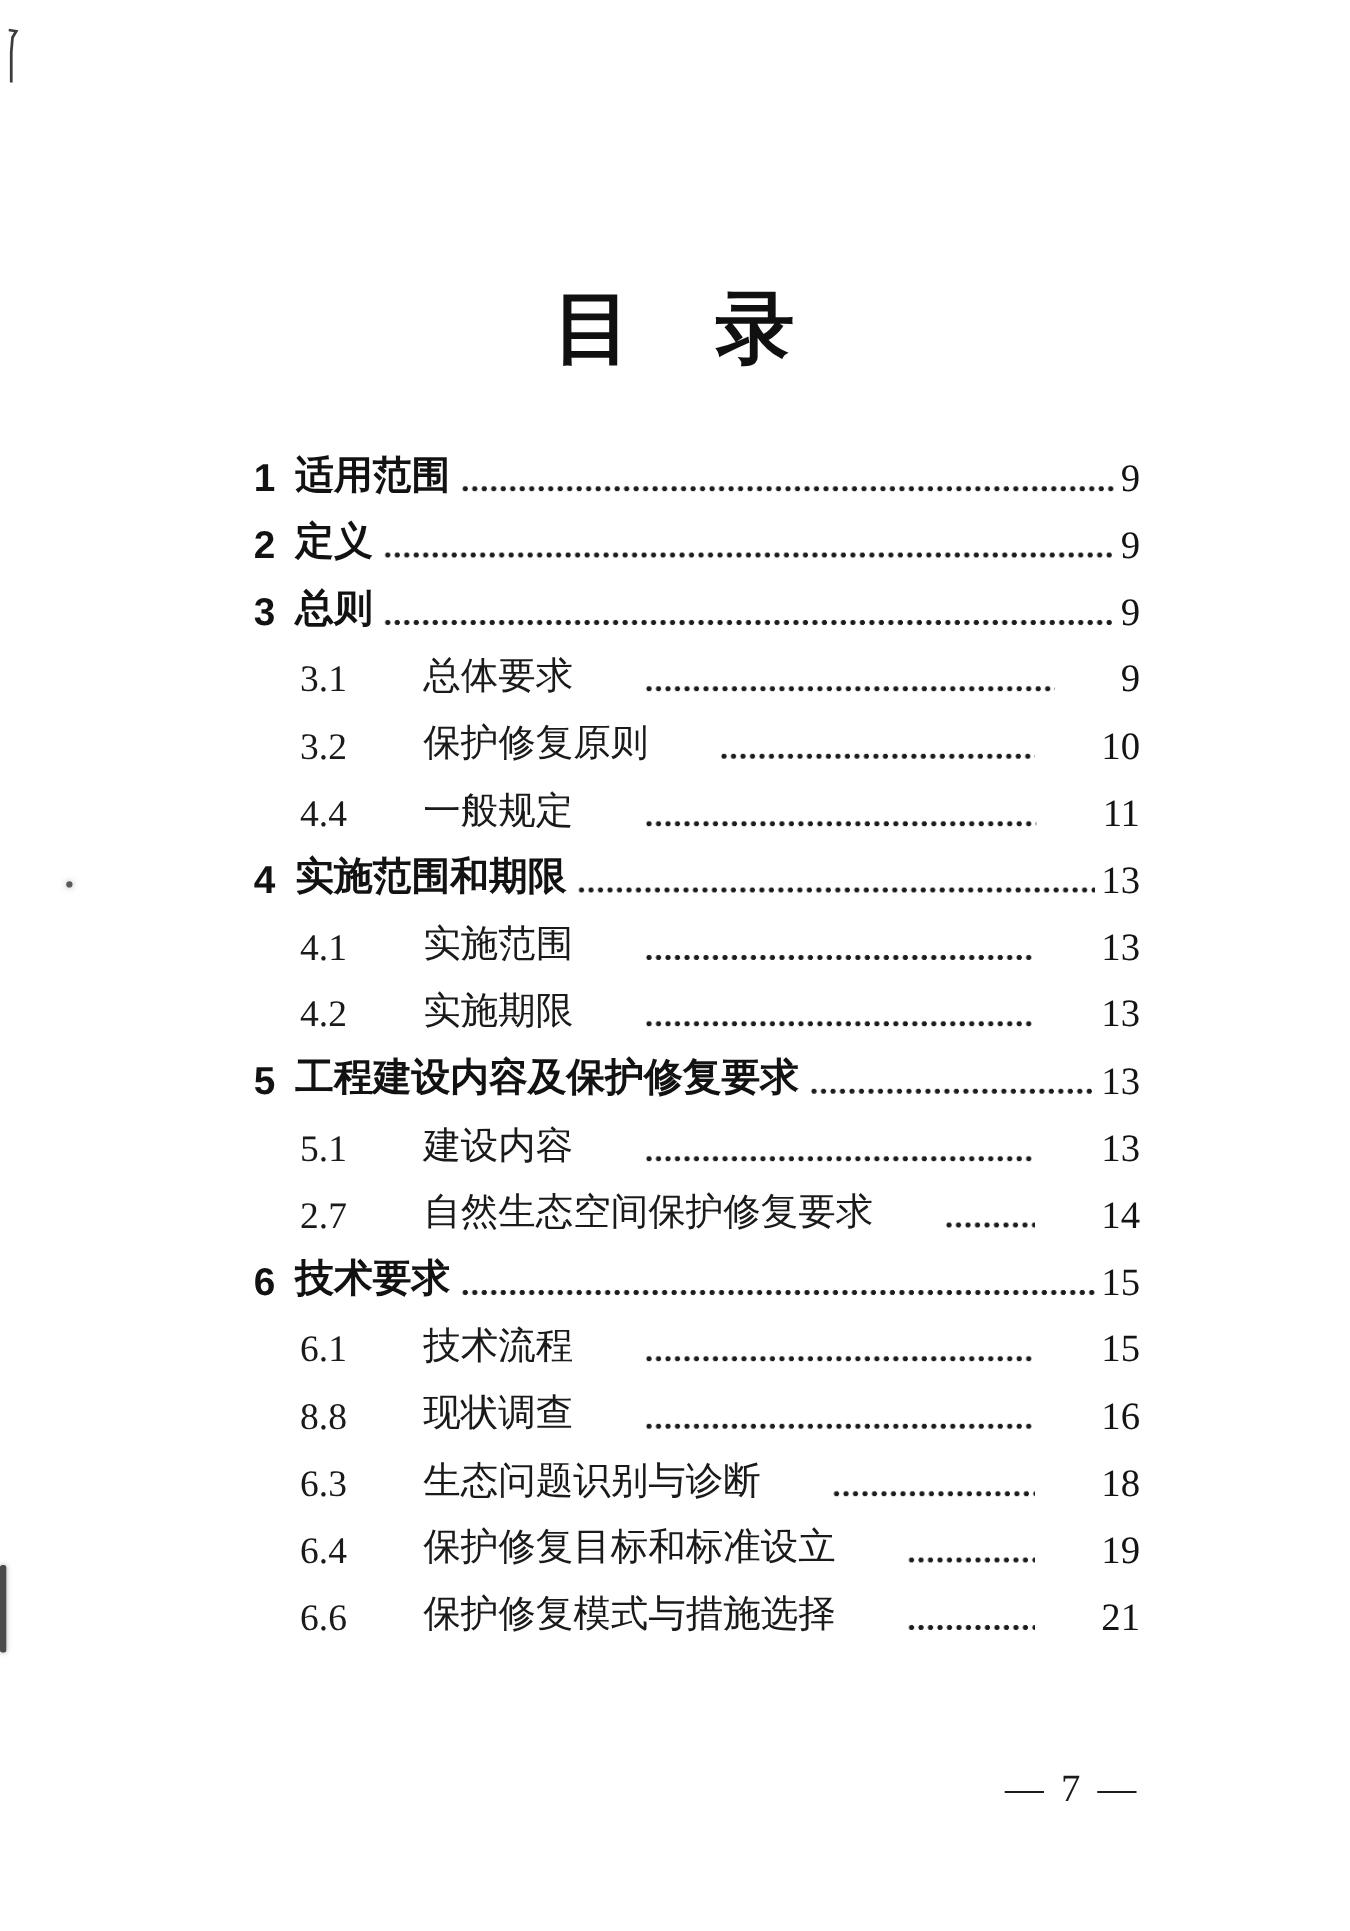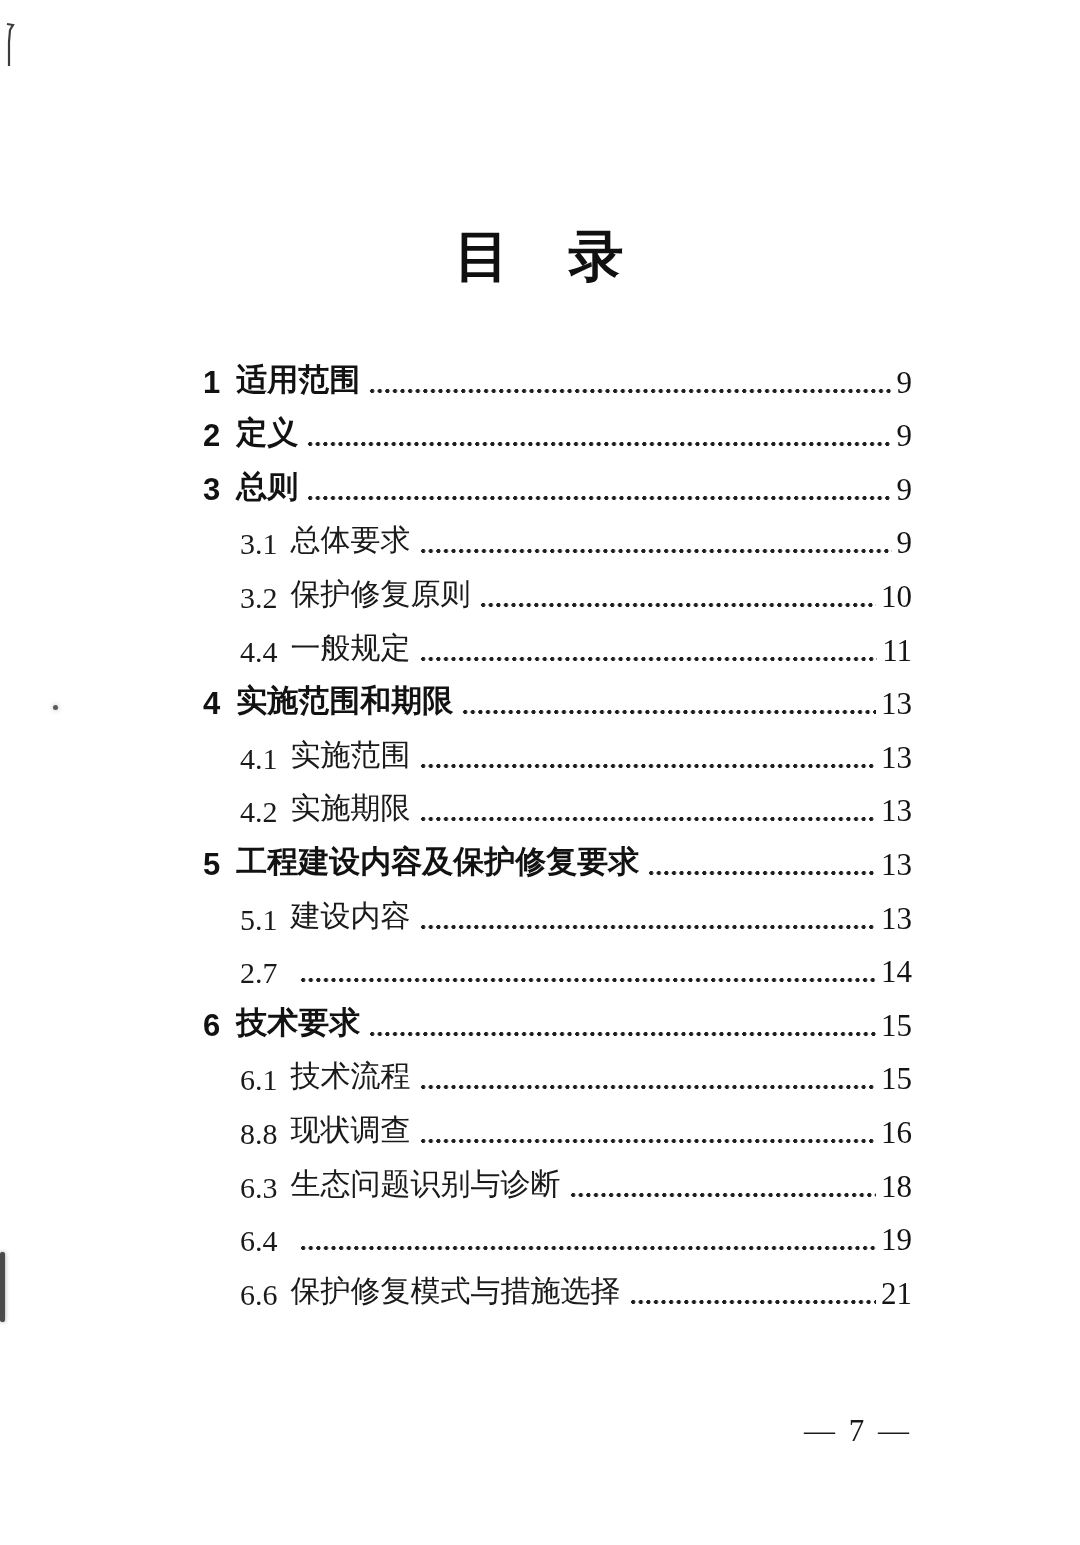--- a/index.html
+++ b/index.html
@@ -12,21 +12,21 @@
     color: #141414;
     overflow: hidden;
     margin: 0 auto;
   }
   .doc-title {
     position: absolute;
     top: 220px;
     left: 0;
     width: 100%;
     text-align: center;
-    font-size: 55px;
+    font-size: 63px;
     font-weight: 700;
     font-family: "Liberation Serif", serif;
     color: #101010;
     letter-spacing: 2px;
   }
   .toc {
     position: absolute;
     top: 347px;
     left: 203px;
     width: 709px;
@@ -42,20 +42,21 @@
     font-weight: 700;
     font-size: 31px;
     color: #121212;
   }
   .toc-row.lvl2 {
     font-family: "Liberation Serif", serif;
     font-weight: 400;
     font-size: 30px;
     padding-left: 37px;
     color: #1a1a1a;
+    gap: 48px;
   }
   .toc-row .num { margin-right: 16px; }
   .toc-row.lvl2 .num { margin-right: 13px; }
   .leader {
     flex: 1;
     height: 10px;
     margin: 0 5px 5px 9px;
     background-image: radial-gradient(circle at 3.2px 5px, #1c1c1c 1.8px, rgba(0,0,0,0) 2.35px);
     background-size: 7.6px 10px;
     background-repeat: repeat-x;
@@ -182,20 +183,21 @@
       <span class="page-num">13</span>
     </div>
       <div class="toc-row lvl2">
       <span class="num">5.1</span>
       <span class="label">建设内容</span>
       <span class="leader"></span>
       <span class="page-num">13</span>
     </div>
       <div class="toc-row lvl2">
       <span class="num">2.7</span>
+      <span class="label">自然生态空间保护修复要求</span>
       <span class="leader"></span>
       <span class="page-num">14</span>
     </div>
       <div class="toc-row lvl1">
       <span class="num">6</span>
       <span class="label">技术要求</span>
       <span class="leader"></span>
       <span class="page-num">15</span>
     </div>
       <div class="toc-row lvl2">
@@ -211,20 +213,21 @@
       <span class="page-num">16</span>
     </div>
       <div class="toc-row lvl2">
       <span class="num">6.3</span>
       <span class="label">生态问题识别与诊断</span>
       <span class="leader"></span>
       <span class="page-num">18</span>
     </div>
       <div class="toc-row lvl2">
       <span class="num">6.4</span>
+      <span class="label">保护修复目标和标准设立</span>
       <span class="leader"></span>
       <span class="page-num">19</span>
     </div>
       <div class="toc-row lvl2">
       <span class="num">6.6</span>
       <span class="label">保护修复模式与措施选择</span>
       <span class="leader"></span>
       <span class="page-num">21</span>
     </div>
     </div>

